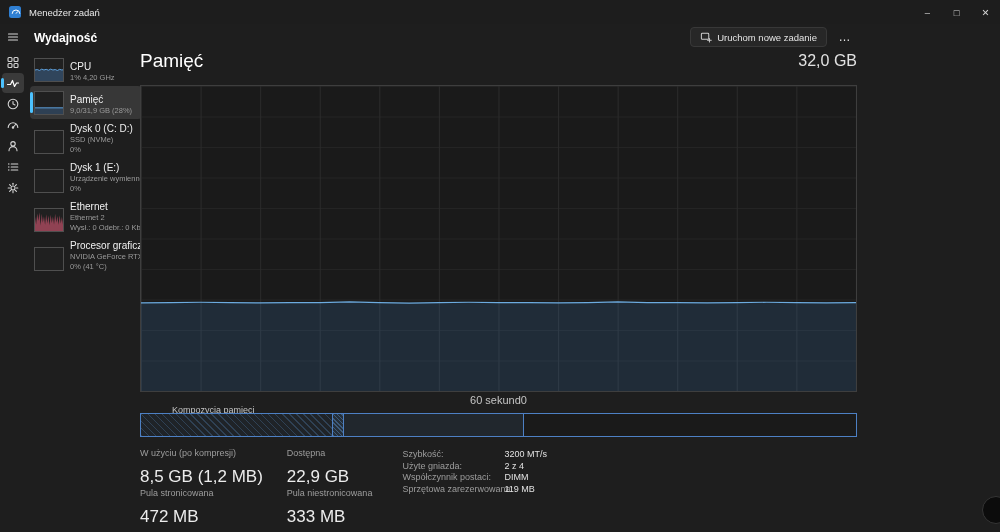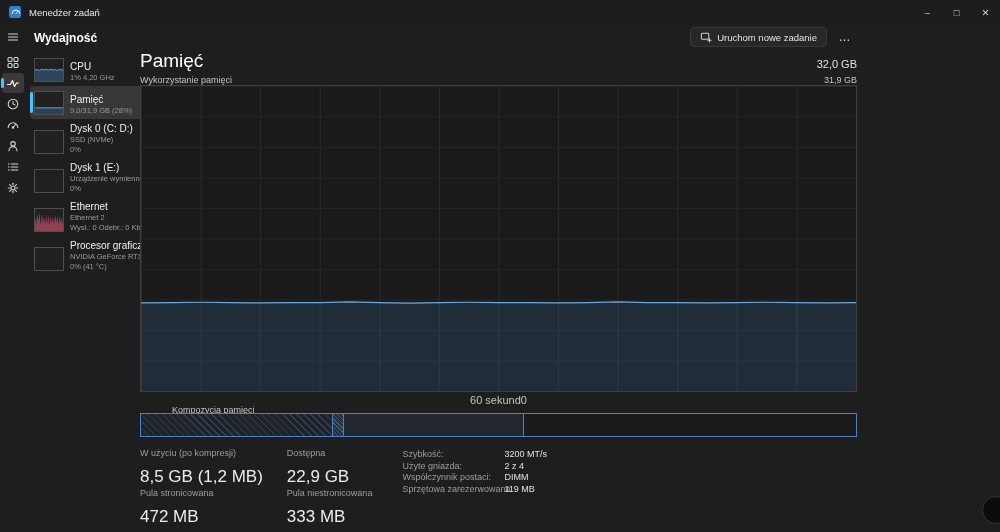--- a/index.html
+++ b/index.html
@@ -40,21 +40,21 @@
   .perf-text{min-width:0;overflow:hidden;}
   .perf-title{font-size:10px;line-height:12px;color:#f0f0f0;white-space:nowrap;overflow:hidden;}
   .perf-sub{font-size:7.5px;line-height:9.5px;color:#9a9a9a;white-space:nowrap;overflow:hidden;}
   
   .main{position:absolute;left:140px;top:24px;width:717px;height:508px;}
   .toolbar{position:absolute;top:3px;right:0;display:flex;align-items:center;gap:6px;}
   .task-btn{display:flex;align-items:center;gap:5px;font-size:9.5px;color:#e4e4e4;background:#272727;border:1px solid #383838;border-radius:4px;padding:3px 9px;}
   .more-btn{width:24px;height:20px;border-radius:4px;display:flex;align-items:center;justify-content:center;font-size:12px;color:#e4e4e4;letter-spacing:1px;}
   .page-head{position:absolute;top:26px;left:0;right:0;display:flex;justify-content:space-between;align-items:flex-end;}
   .page-title{font-size:19px;line-height:22px;font-weight:400;color:#fff;}
-  .page-total{font-size:11px;color:#e2e2e2;padding-bottom:2px;}
+  .page-total{font-size:16px;color:#e2e2e2;padding-bottom:2px;}
   .usage-row{position:absolute;top:51px;left:0;right:0;display:flex;justify-content:space-between;font-size:9px;color:#c4c4c4;}
   .graph{
     position:absolute;top:61px;left:0;right:0;height:307px;
     background-color:#1a1a1a;
     background-image:
       linear-gradient(to right,#2b2b2b 1px,transparent 1px),
       linear-gradient(to bottom,#242424 1px,transparent 1px);
     background-size:calc(100%/12) 100%,100% calc(100%/10);
     border:1px solid #3e3e3e;box-sizing:border-box;
   }
@@ -252,24 +252,20 @@
         <span>Uruchom nowe zadanie</span>
       </div>
       <div class="more-btn">…</div>
     </div>
 
     <div class="page-head">
       <div class="page-title">Pamięć</div>
       <div class="page-total">32,0 GB</div>
     </div>
 
-    <div class="usage-row">
-      <span>Wykorzystanie pamięci</span>
-      <span>31,9 GB</span>
-    </div>
 
     <div class="graph">
       <svg viewBox="0 0 100 100" preserveAspectRatio="none">
         <polygon id="mem-area" points="0,100 0.00,71.10 4.17,71.00 8.33,70.90 12.50,71.00 16.67,71.10 20.83,71.00 25.00,71.00 29.17,70.80 33.33,71.00 37.50,71.20 41.67,71.00 45.83,70.90 50.00,71.00 54.17,71.00 58.33,71.10 62.50,71.00 66.67,70.80 70.83,71.00 75.00,71.00 79.17,71.10 83.33,71.00 87.50,70.90 91.67,71.00 95.83,71.10 100.00,71.00 100,100"></polygon>
         <polyline id="mem-line" points="0.00,71.10 4.17,71.00 8.33,70.90 12.50,71.00 16.67,71.10 20.83,71.00 25.00,71.00 29.17,70.80 33.33,71.00 37.50,71.20 41.67,71.00 45.83,70.90 50.00,71.00 54.17,71.00 58.33,71.10 62.50,71.00 66.67,70.80 70.83,71.00 75.00,71.00 79.17,71.10 83.33,71.00 87.50,70.90 91.67,71.00 95.83,71.10 100.00,71.00" vector-effect="non-scaling-stroke"></polyline>
       </svg>
     </div>
 
     <div class="axis-row">
       <span>60 sekund</span>

